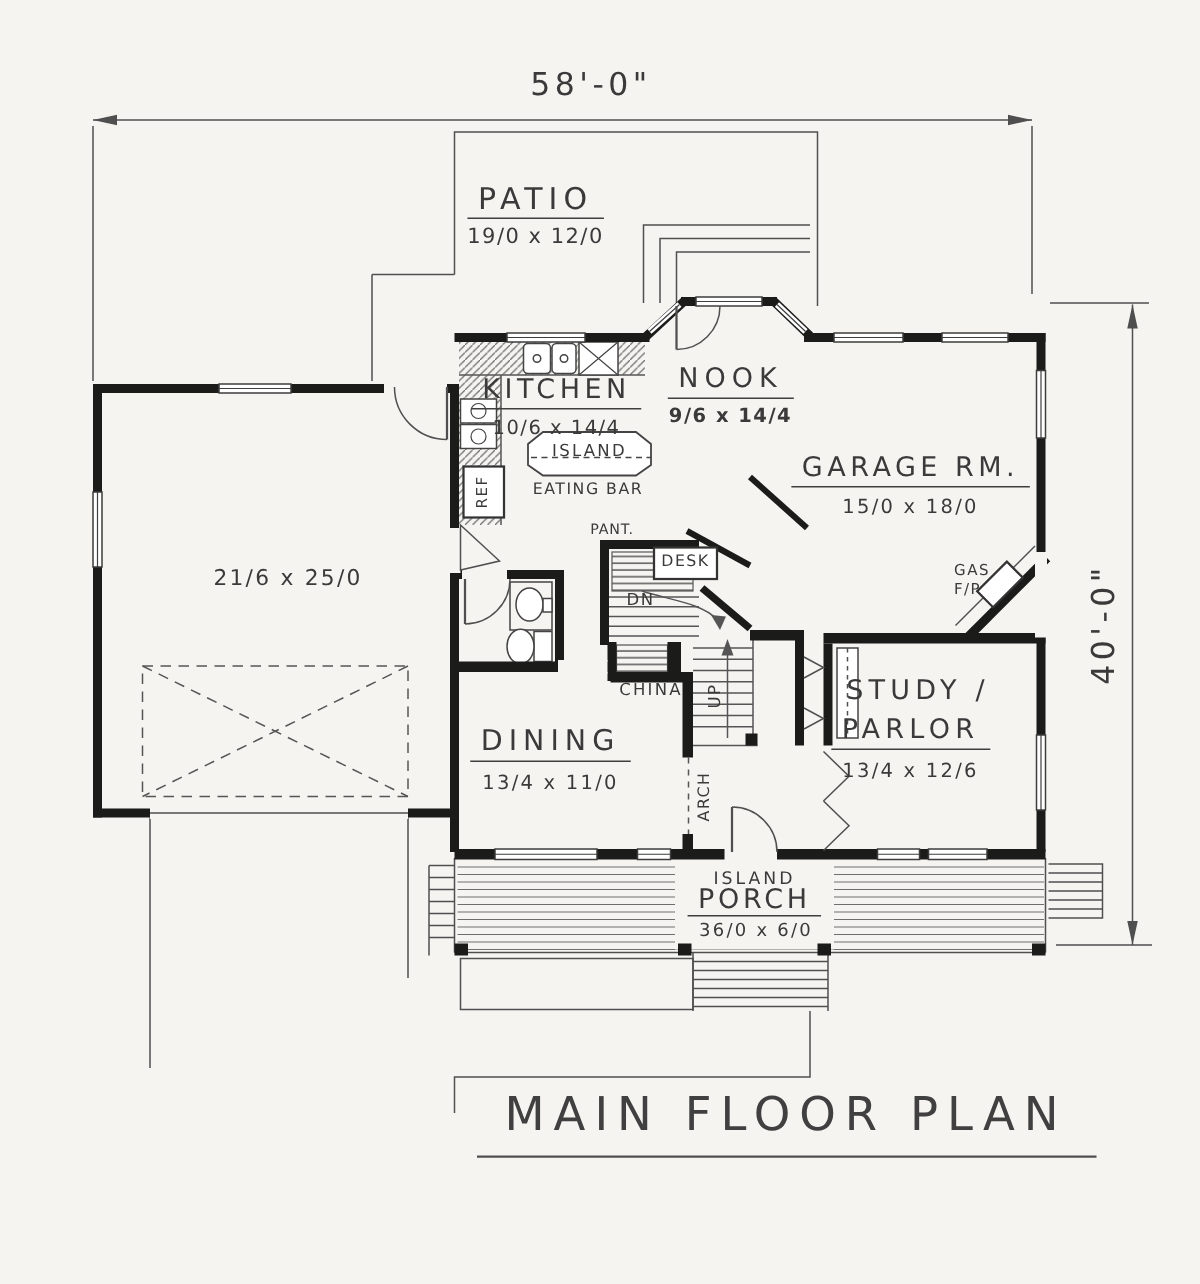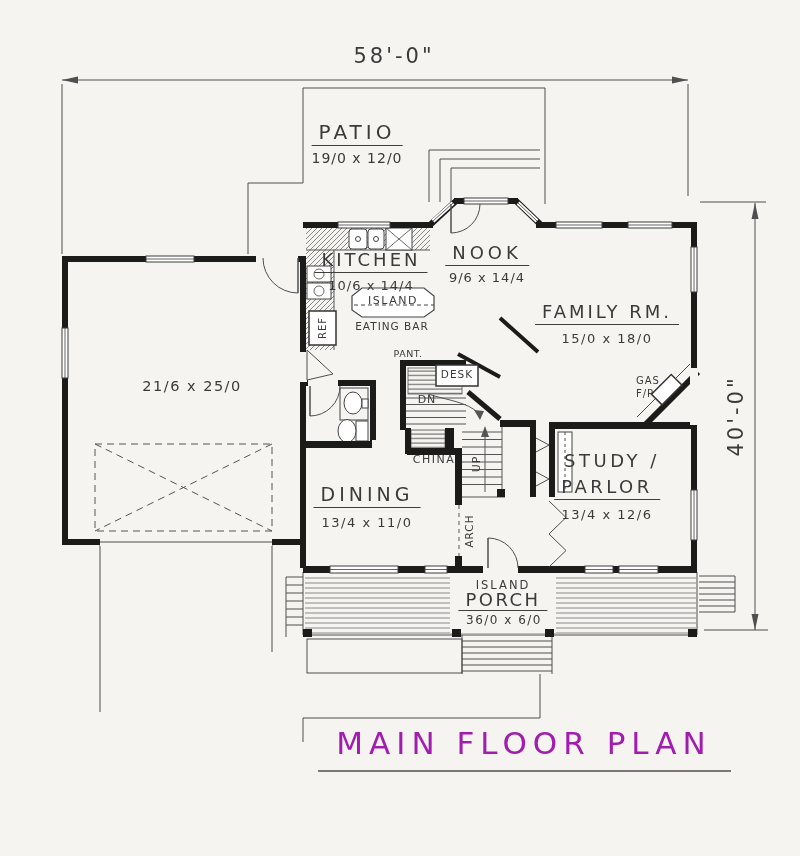--- a/index.html
+++ b/index.html
@@ -280,27 +280,27 @@
   <div class="lbl" style="left:394px; top:45px; font-size:21px; letter-spacing:3px;">58'-0"</div>
   <div class="lbl rot" style="left:736px; top:416px; font-size:21px; letter-spacing:3px;">40'-0"</div>
 
   <div class="lbl u" style="left:357px; top:122px; font-size:20px; letter-spacing:4px;text-align:center;">PATIO</div>
   <div class="lbl" style="left:357px; top:151px; font-size:14px; letter-spacing:1px;">19/0 x 12/0</div>
 
   <div class="lbl u" style="left:371px; top:251px; font-size:18px; letter-spacing:3px;">KITCHEN</div>
   <div class="lbl" style="left:371px; top:279px; font-size:13px; letter-spacing:1px;">10/6 x 14/4</div>
 
   <div class="lbl u" style="left:487px; top:244px; font-size:18px; letter-spacing:4px;">NOOK</div>
-  <div class="lbl" style="left:487px; top:271px; font-size:13px; letter-spacing:1px;">9/6 x 14/4</div>
+  <div class="lbl" style="left:487px; top:271px; font-size:13px; letter-spacing:1px;font-weight:bold;">9/6 x 14/4</div>
 
   <div class="lbl" style="left:393px; top:295px; font-size:11px; letter-spacing:1.5px;">ISLAND</div>
   <div class="lbl" style="left:392px; top:321px; font-size:10.5px; letter-spacing:1px;">EATING BAR</div>
   <div class="lbl rot" style="left:323px; top:328px; font-size:10px; letter-spacing:1px;">REF</div>
 
-  <div class="lbl u" style="left:607px; top:303px; font-size:18px; letter-spacing:3px;">FAMILY RM.</div>
+  <div class="lbl u" style="left:607px; top:303px; font-size:18px; letter-spacing:3px;">GARAGE RM.</div>
   <div class="lbl" style="left:607px; top:332px; font-size:13px; letter-spacing:1.5px;">15/0 x 18/0</div>
 
   <div class="lbl" style="left:192px; top:379px; font-size:14.5px; letter-spacing:1.5px;">21/6 x 25/0</div>
 
   <div class="lbl" style="left:648px; top:376px; font-size:10px; letter-spacing:1px;">GAS</div>
   <div class="lbl" style="left:645px; top:389px; font-size:10px; letter-spacing:1px;">F/P</div>
 
   <div class="lbl" style="left:408px; top:349px; font-size:9.5px; letter-spacing:0.5px;">PANT.</div>
   <div class="lbl" style="left:457px; top:369px; font-size:10.5px; letter-spacing:1px;">DESK</div>
   <div class="lbl" style="left:427px; top:394px; font-size:11px; letter-spacing:1px;">DN</div>
@@ -312,14 +312,14 @@
   <div class="lbl" style="left:367px; top:516px; font-size:13px; letter-spacing:1.5px;">13/4 x 11/0</div>
 
   <div class="lbl" style="left:612px; top:452px; font-size:18px; letter-spacing:3.5px;">STUDY /</div>
   <div class="lbl u" style="left:607px; top:478px; font-size:18px; letter-spacing:3.5px;">PARLOR</div>
   <div class="lbl" style="left:607px; top:508px; font-size:13px; letter-spacing:1.5px;">13/4 x 12/6</div>
 
   <div class="lbl" style="left:503px; top:579px; font-size:11.5px; letter-spacing:2px;">ISLAND</div>
   <div class="lbl u" style="left:503px; top:591px; font-size:18px; letter-spacing:2.5px; padding-bottom:0;">PORCH</div>
   <div class="lbl" style="left:504px; top:614px; font-size:12px; letter-spacing:1.5px;">36/0 x 6/0</div>
 
-  <div class="lbl" style="left:524px; top:727px; font-size:31px; letter-spacing:6px; color:#a21caf;">MAIN FLOOR PLAN</div>
+  <div class="lbl" style="left:524px; top:727px; font-size:31px; letter-spacing:6px; color:#404040;">MAIN FLOOR PLAN</div>
 </div>
 
 </body></html>

